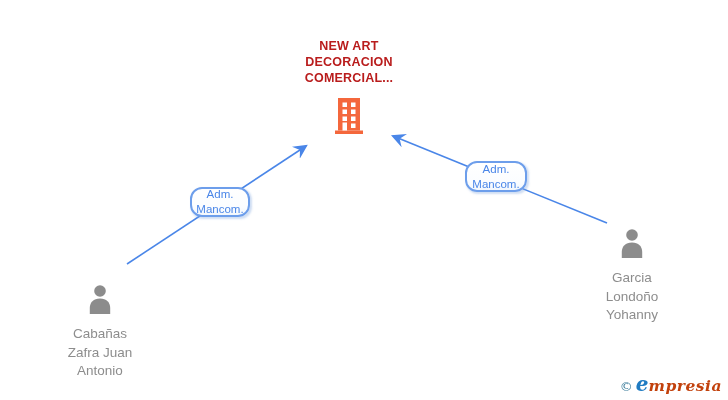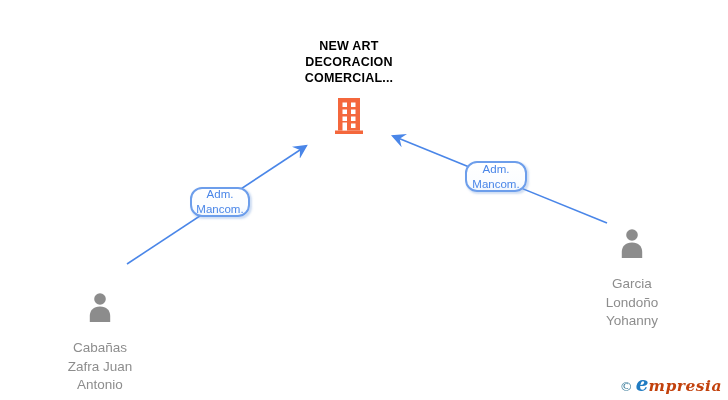--- a/index.html
+++ b/index.html
@@ -21,39 +21,39 @@
     left: 287px; top: 38px;
     width: 124px;
     display: flex;
     flex-direction: column;
     align-items: center;
     cursor: pointer;
   }
   .company-title {
     font-size: 12.5px;
     font-weight: bold;
-    color: #000000;
+    color: #b91c1c;
     text-align: center;
     line-height: 16px;
     letter-spacing: 0.2px;
   }
   .building-icon-wrap { margin-top: 12px; line-height: 0; }
   .person-node {
     position: absolute;
     width: 70px;
     display: flex;
     flex-direction: column;
     align-items: center;
     cursor: pointer;
   }
-  .person-node.left  { left: 65px;  top: 292px; }
+  .person-node.left  { left: 65px;  top: 284px; }
   .person-node.right { left: 597px; top: 228px; }
   .person-icon-wrap { line-height: 0; }
   .person-name {
-    margin-top: 17px;
+    margin-top: 11px;
     font-size: 13.5px;
     color: #8d8d8d;
     text-align: center;
     line-height: 18.5px;
   }
   .edge-label {
     position: absolute;
     background: linear-gradient(180deg, #ffffff 0%, #fbfdff 70%, #f2f7fd 100%);
     border: 2px solid #6d9eeb;
     border-radius: 12px;

